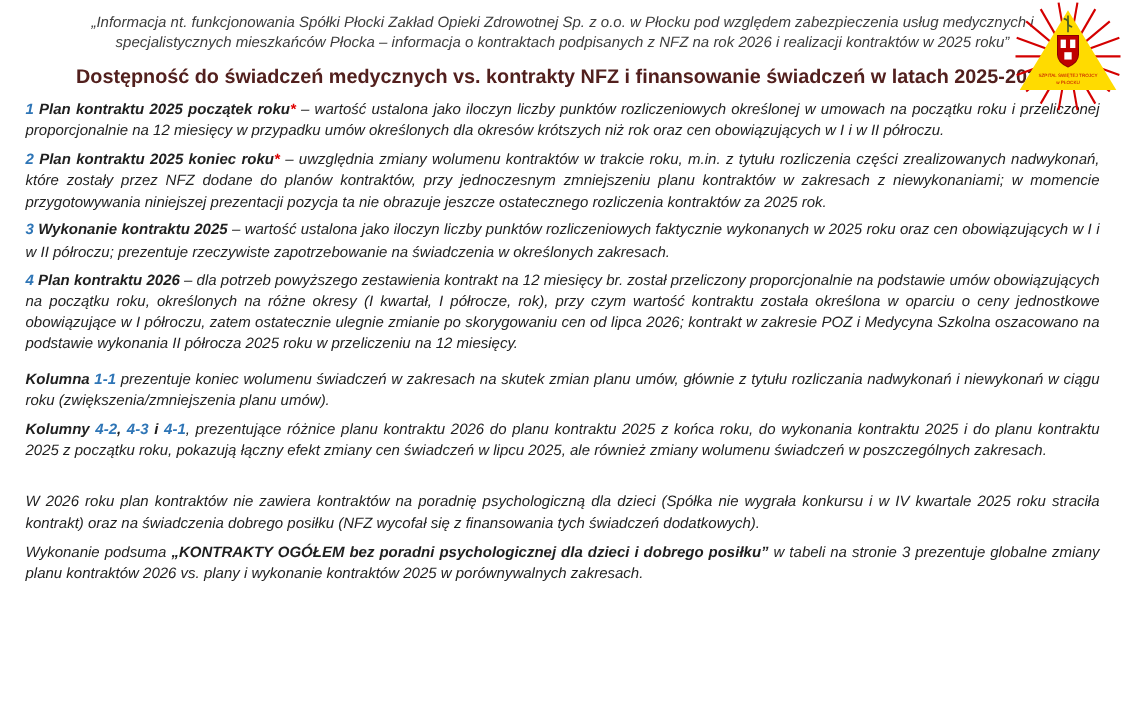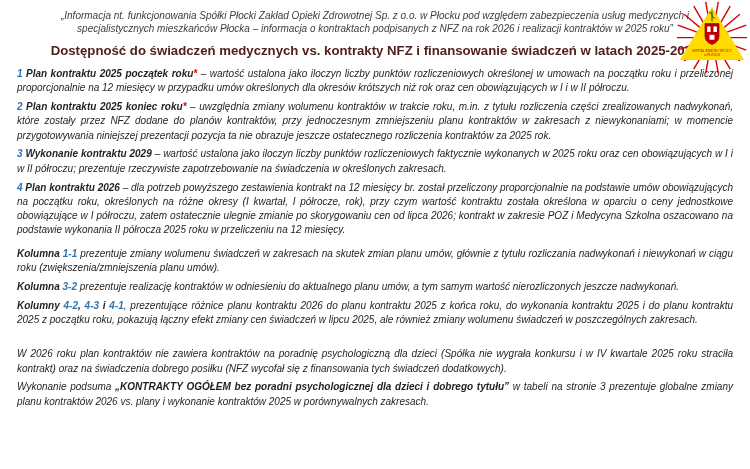--- a/index.html
+++ b/index.html
@@ -91,22 +91,21 @@
     </svg>
   </div>
 
   <div class="header-quote">„Informacja nt. funkcjonowania Spółki Płocki Zakład Opieki Zdrowotnej Sp. z o.o. w Płocku pod względem zabezpieczenia usług medycznych i specjalistycznych mieszkańców Płocka – informacja o kontraktach podpisanych z NFZ na rok 2026 i realizacji kontraktów w 2025 roku”</div>
 
   <h1 class="title">Dostępność do świadczeń medycznych vs. kontrakty NFZ i finansowanie świadczeń w latach 2025-2026</h1>
 
   <div class="content">
     <p class="para"><span class="seg-num">1</span><span class="seg-bold"> Plan kontraktu 2025 początek roku</span><span class="seg-star">*</span><span class="seg-n"> – wartość ustalona jako iloczyn liczby punktów rozliczeniowych określonej w umowach na początku roku i przeliczonej proporcjonalnie na 12 miesięcy w przypadku umów określonych dla okresów krótszych niż rok oraz cen obowiązujących w I i w II półroczu.</span></p>
     <p class="para"><span class="seg-num">2</span><span class="seg-bold"> Plan kontraktu 2025 koniec roku</span><span class="seg-star">*</span><span class="seg-n"> – uwzględnia zmiany wolumenu kontraktów w trakcie roku, m.in. z tytułu rozliczenia części zrealizowanych nadwykonań, które zostały przez NFZ dodane do planów kontraktów, przy jednoczesnym zmniejszeniu planu kontraktów w zakresach z niewykonaniami; w momencie przygotowywania niniejszej prezentacji pozycja ta nie obrazuje jeszcze ostatecznego rozliczenia kontraktów za 2025 rok.</span></p>
-    <p class="para"><span class="seg-num">3</span><span class="seg-bold"> Wykonanie kontraktu 2029</span><span class="seg-n"> – wartość ustalona jako iloczyn liczby punktów rozliczeniowych faktycznie wykonanych w 2025 roku oraz cen obowiązujących w I i w II półroczu; prezentuje rzeczywiste zapotrzebowanie na świadczenia w określonych zakresach.</span></p>
+    <p class="para"><span class="seg-num">3</span><span class="seg-bold"> Wykonanie kontraktu 2025</span><span class="seg-n"> – wartość ustalona jako iloczyn liczby punktów rozliczeniowych faktycznie wykonanych w 2025 roku oraz cen obowiązujących w I i w II półroczu; prezentuje rzeczywiste zapotrzebowanie na świadczenia w określonych zakresach.</span></p>
     <p class="para"><span class="seg-num">4</span><span class="seg-bold"> Plan kontraktu 2026</span><span class="seg-n"> – dla potrzeb powyższego zestawienia kontrakt na 12 miesięcy br. został przeliczony proporcjonalnie na podstawie umów obowiązujących na początku roku, określonych na różne okresy (I kwartał, I półrocze, rok), przy czym wartość kontraktu została określona w oparciu o ceny jednostkowe obowiązujące w I półroczu, zatem ostatecznie ulegnie zmianie po skorygowaniu cen od lipca 2026; kontrakt w zakresie POZ i Medycyna Szkolna oszacowano na podstawie wykonania II półrocza 2025 roku w przeliczeniu na 12 miesięcy.</span></p>
-    <p class="para gap-sm"><span class="seg-bold">Kolumna </span><span class="seg-num">1-1</span><span class="seg-n"> prezentuje zmiany wolumenu świadczeń w zakresach na skutek zmian planu umów, głównie z tytułu rozliczania nadwykonań i niewykonań w ciągu roku (zwiększenia/zmniejszenia planu umów).</span></p>
-    <p class="para"><span class="seg-bold">Kolumna </span><span class="seg-num">3-2</span><span class="seg-n"> prezentuje realizację kontraktów w odniesieniu do aktualnego planu umów, a tym samym wartość nierozliczonych jeszcze nadwykonań.</span></p>
+    <p class="para gap-sm"><span class="seg-bold">Kolumna </span><span class="seg-num">1-1</span><span class="seg-n"> prezentuje koniec wolumenu świadczeń w zakresach na skutek zmian planu umów, głównie z tytułu rozliczania nadwykonań i niewykonań w ciągu roku (zwiększenia/zmniejszenia planu umów).</span></p>
     <p class="para"><span class="seg-bold">Kolumny </span><span class="seg-num">4-2</span><span class="seg-bold">, </span><span class="seg-num">4-3</span><span class="seg-bold"> i </span><span class="seg-num">4-1</span><span class="seg-n">, prezentujące różnice planu kontraktu 2026 do planu kontraktu 2025 z końca roku, do wykonania kontraktu 2025 i do planu kontraktu 2025 z początku roku, pokazują łączny efekt zmiany cen świadczeń w lipcu 2025, ale również zmiany wolumenu świadczeń w poszczególnych zakresach.</span></p>
     <p class="para gap-lg"><span class="seg-n">W 2026 roku plan kontraktów nie zawiera kontraktów na poradnię psychologiczną dla dzieci (Spółka nie wygrała konkursu i w IV kwartale 2025 roku straciła kontrakt) oraz na świadczenia dobrego posiłku (NFZ wycofał się z finansowania tych świadczeń dodatkowych).</span></p>
-    <p class="para"><span class="seg-n">Wykonanie podsuma </span><span class="seg-bold">„KONTRAKTY OGÓŁEM bez poradni psychologicznej dla dzieci i dobrego tytułu”</span><span class="seg-n"> w tabeli na stronie 3 prezentuje globalne zmiany planu kontraktów 2026 vs. plany i wykonanie kontraktów 2025 w porównywalnych zakresach.</span></p>
+    <p class="para"><span class="seg-n">Wykonanie podsuma </span><span class="seg-bold">„KONTRAKTY OGÓŁEM bez poradni psychologicznej dla dzieci i dobrego posiłku”</span><span class="seg-n"> w tabeli na stronie 3 prezentuje globalne zmiany planu kontraktów 2026 vs. plany i wykonanie kontraktów 2025 w porównywalnych zakresach.</span></p>
   </div>
 
 </div>
 
 </body></html>

